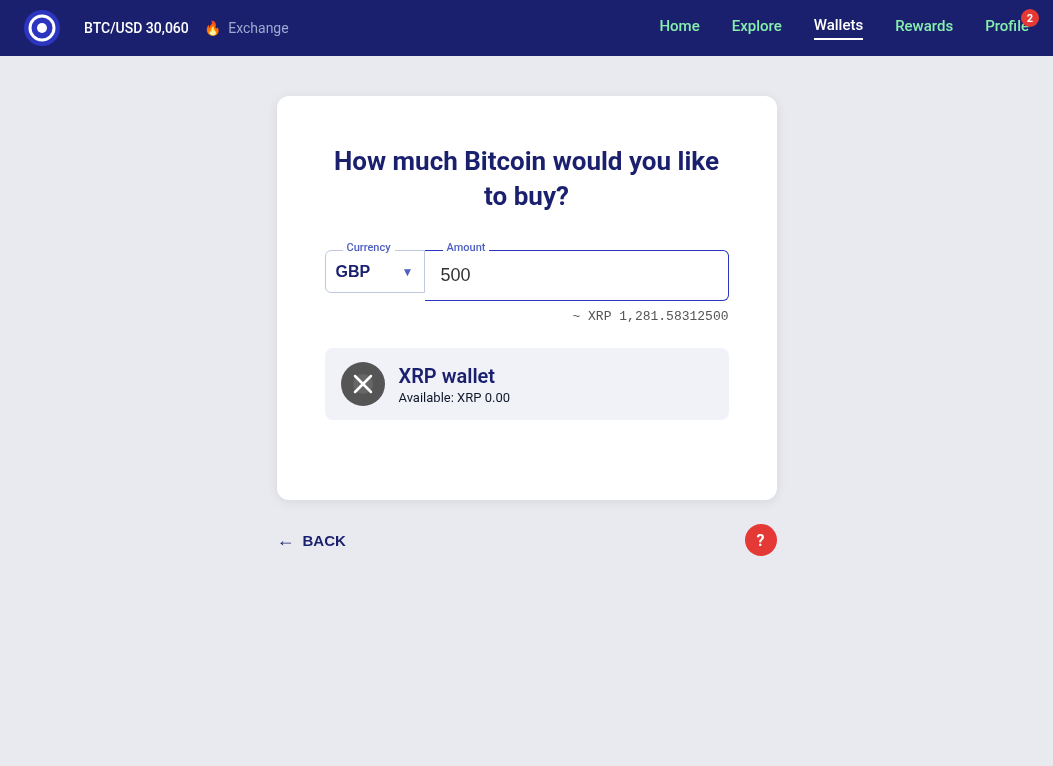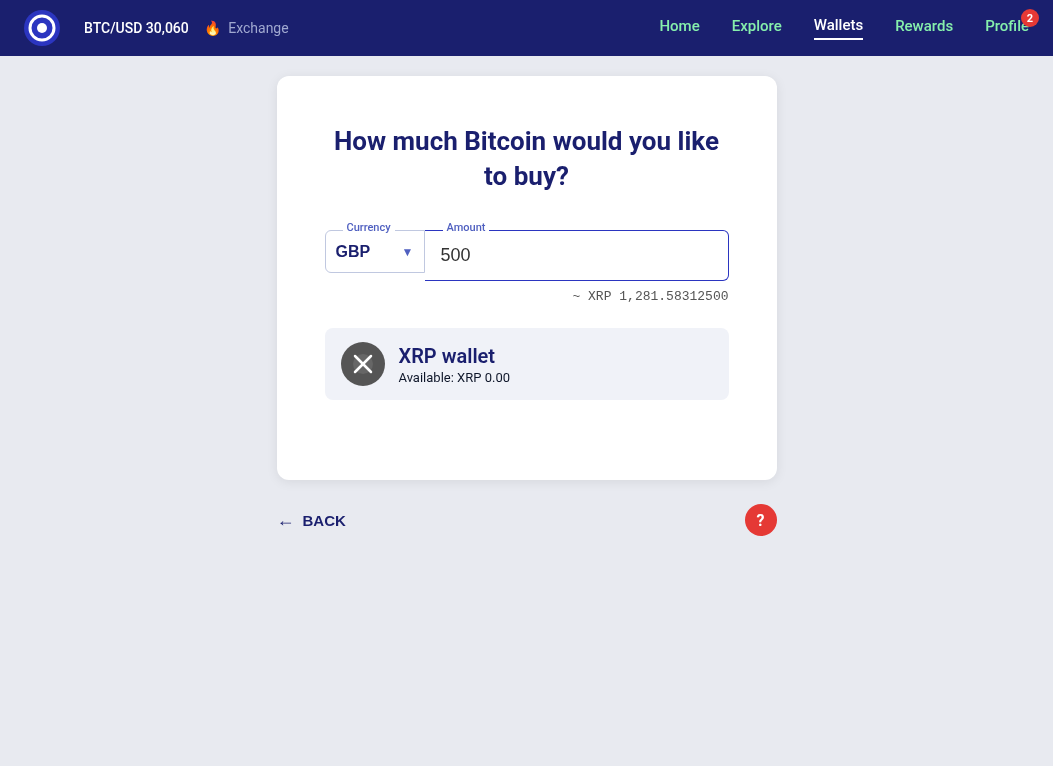--- a/index.html
+++ b/index.html
@@ -85,21 +85,21 @@
       align-items: center;
       justify-content: center;
       font-weight: 700;
     }
 
     
     .page-content {
       display: flex;
       flex-direction: column;
       align-items: center;
-      padding: 20px 0 40px;
+      padding: 40px 0 40px;
     }
 
     
     .card {
       background: #ffffff;
       border-radius: 12px;
       padding: 48px 48px 48px;
       width: 500px;
       box-shadow: 0 2px 12px rgba(0,0,0,0.08);
     }

